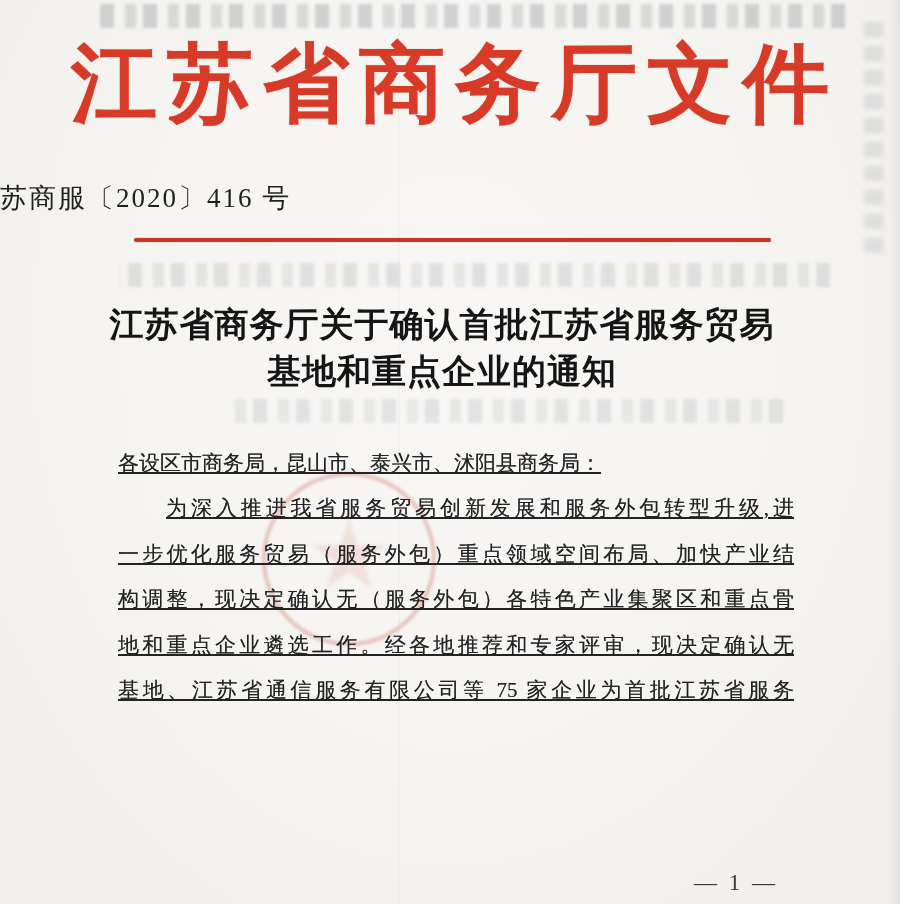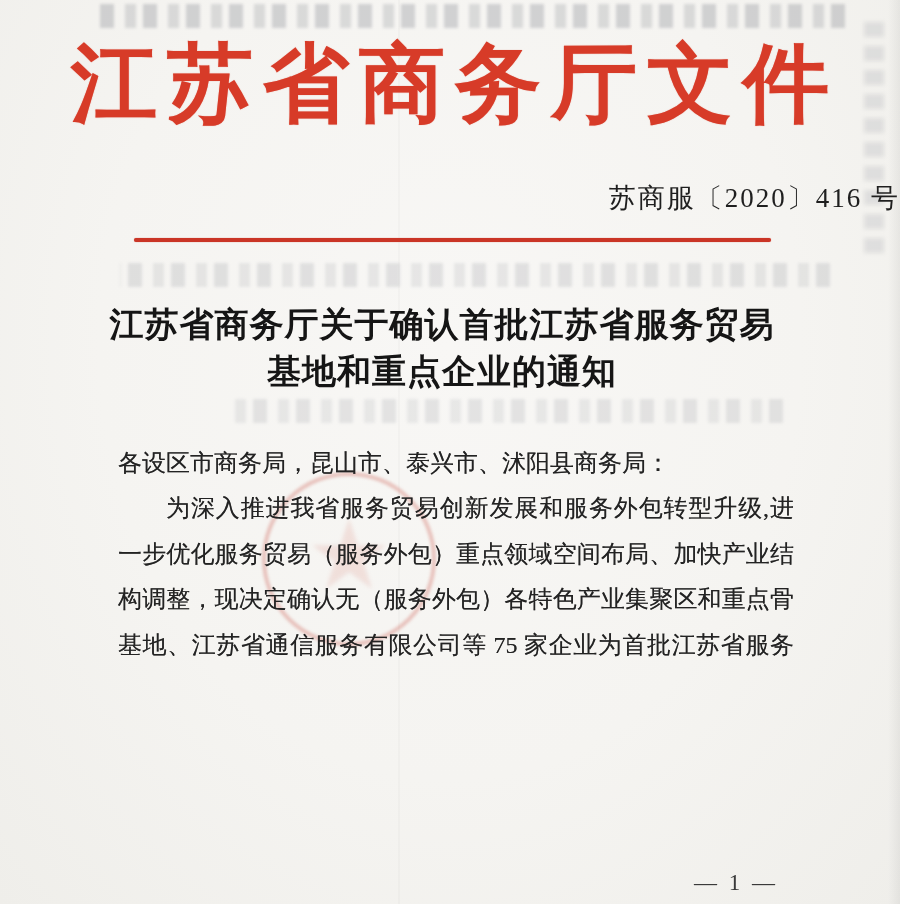--- a/index.html
+++ b/index.html
@@ -57,21 +57,21 @@
     font-weight: 700;
     color: #d73b28;
     letter-spacing: 10px;
     padding-left: 10px;
     white-space: nowrap;
     text-shadow: 0 0 1px rgba(215,59,40,0.55);
   }
   .doc-number {
     position: absolute;
     top: 180px; left: 0; right: 0;
-    text-align: right;
+    text-align: left;
     font-size: 27px;
     letter-spacing: 2px;
     color: #1f1f1f;
   }
   .red-rule {
     position: absolute;
     top: 238px; left: 134px;
     width: 637px; height: 4px;
     background: #ca3526;
     border-radius: 2px;
@@ -108,24 +108,25 @@
     color: rgba(200,74,60,0.13);
     filter: blur(1.5px);
     font-family: "DejaVu Sans", sans-serif;
   }
 
   
   .body-block {
     position: absolute;
     top: 441px; left: 118px;
     width: 676px;
-    font-size: 24px;
+    font-size: 21px;
     color: #232323;
     z-index: 2;
     text-shadow: 0 0 0.4px rgba(35,35,35,0.6);
+    text-decoration: underline;
   }
   .line {
     height: 45.4px;
     line-height: 45.4px;
     text-align: justify;
     text-align-last: justify;
     white-space: nowrap;
   }
   .line.no-stretch { text-align-last: left; white-space: normal; }
   .line.indent { padding-left: 48px; }
@@ -165,18 +166,19 @@
 
   <div class="seal">
     <span class="seal-star">★</span>
   </div>
 
   <div class="body-block">
     <div class="line no-stretch">各设区市商务局，昆山市、泰兴市、沭阳县商务局：</div>
     <div class="line indent">为深入推进我省服务贸易创新发展和服务外包转型升级,进</div>
     <div class="line">一步优化服务贸易（服务外包）重点领域空间布局、加快产业结</div>
     <div class="line">构调整，现决定确认无（服务外包）各特色产业集聚区和重点骨</div>
+    <div class="line">地和重点企业遴选工作。经各地推荐和专家评审，现决定确认无</div>
     <div class="line">基地、江苏省通信服务有限公司等 75 家企业为首批江苏省服务</div>
   </div>
 
   <div class="page-number">— 1 —</div>
 
 </div>
 
 </body></html>

